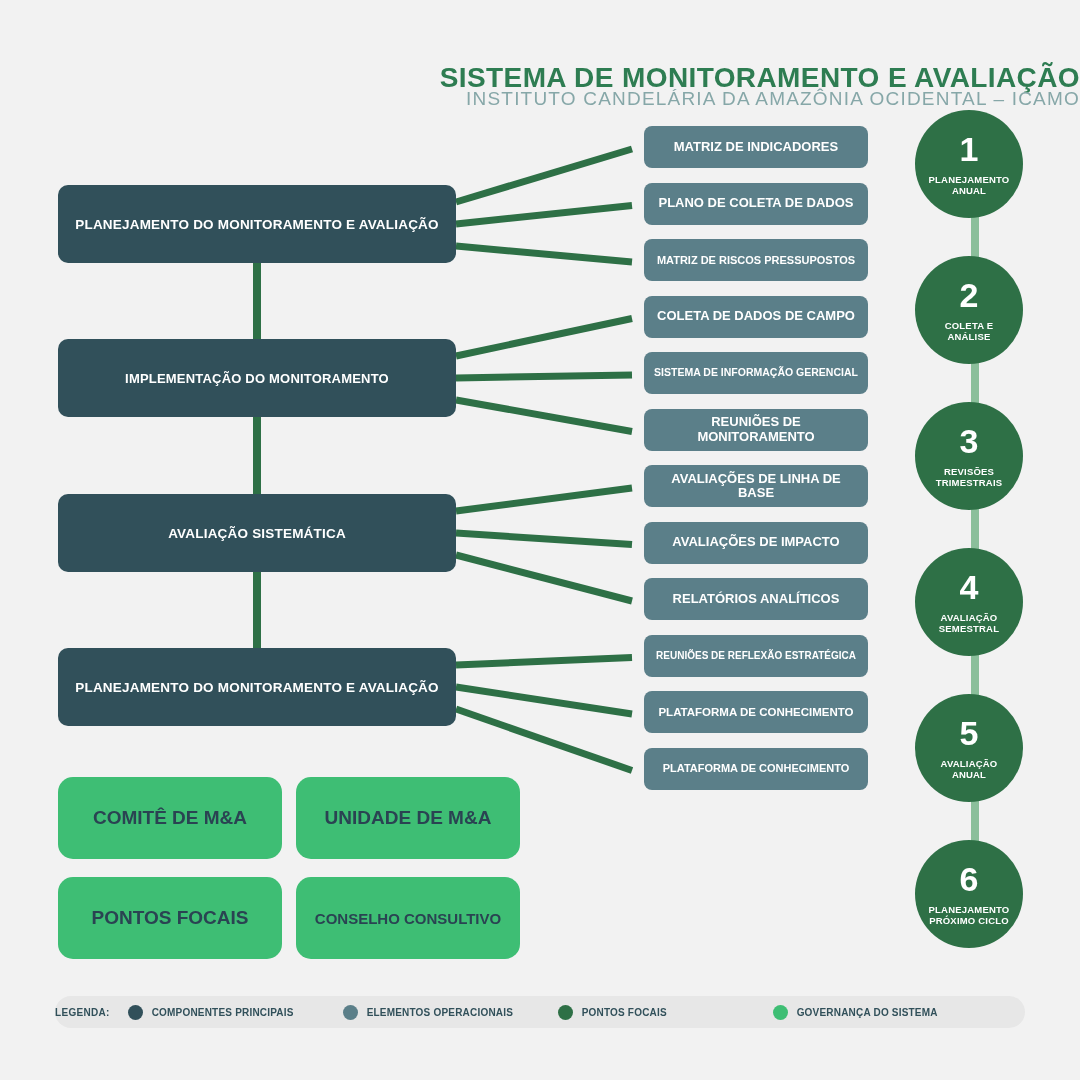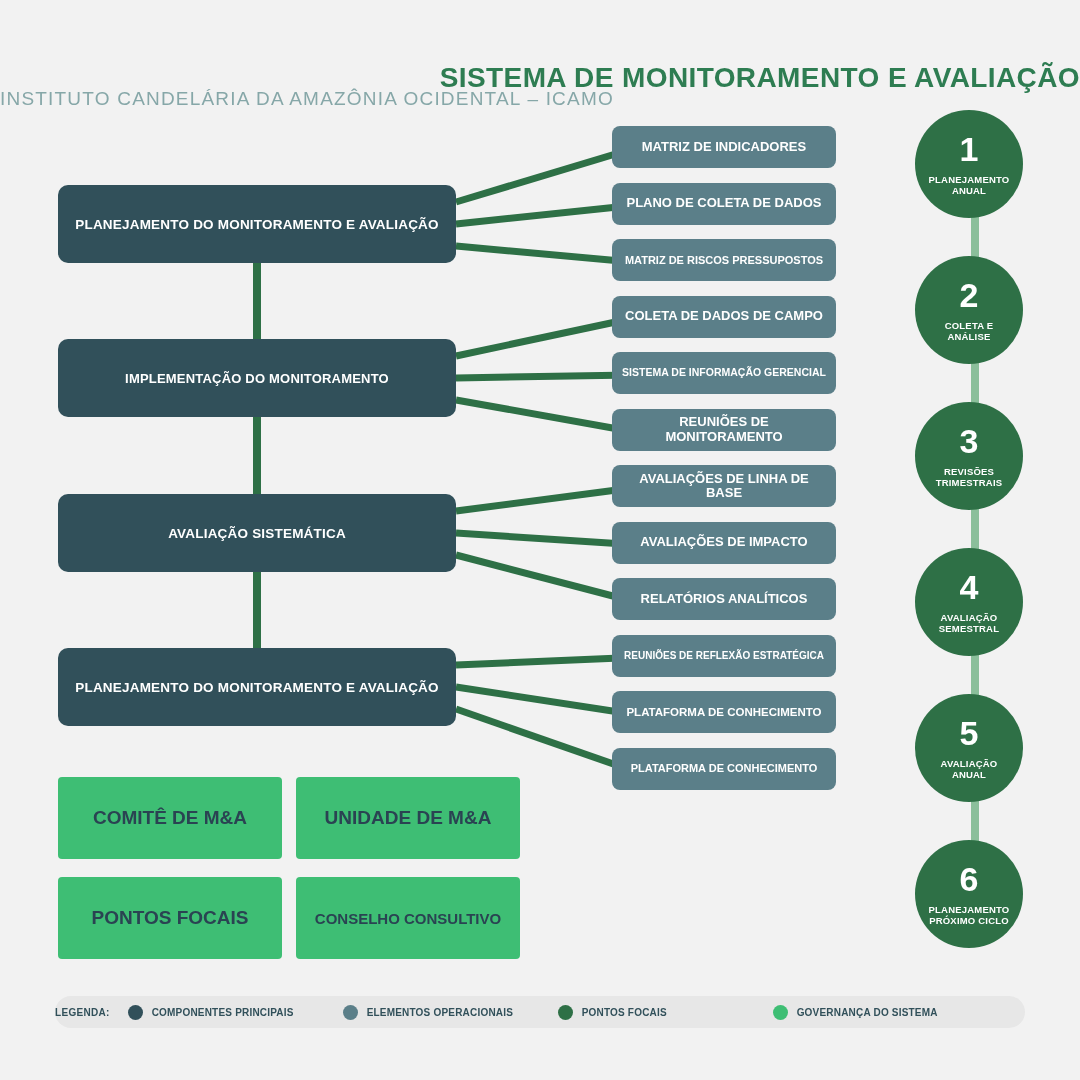--- a/index.html
+++ b/index.html
@@ -12,21 +12,21 @@
   }
   #stage{position:absolute;left:0;top:0;width:1080px;height:1080px;}
 
   
   .title{
     position:absolute;left:0;top:62px;width:1080px;text-align:right;
     font-size:28px;font-weight:bold;letter-spacing:.4px;
     color:#2E7D52;
   }
   .subtitle{
-    position:absolute;left:0;top:88px;width:1080px;text-align:left;
+    position:absolute;left:0;top:88px;width:1080px;text-align:right;
     font-size:19px;font-weight:normal;letter-spacing:1.2px;
     color:#86A7A8;
   }
 
   
   #wires{position:absolute;left:0;top:0;width:1080px;height:1080px;pointer-events:none;}
 
   
   .mainbox{
     position:absolute;left:58px;width:398px;height:78px;
@@ -35,31 +35,31 @@
     color:#FFFFFF;font-weight:bold;letter-spacing:.2px;
     text-align:center;padding:0 12px;box-sizing:border-box;
   }
   .mainbox.m0{top:185px;font-size:13.5px;}
   .mainbox.m1{top:339px;font-size:13px;}
   .mainbox.m2{top:494px;font-size:13.5px;}
   .mainbox.m3{top:648px;font-size:13.5px;}
 
   
   .opbox{
-    position:absolute;left:612px;width:224px;height:42px;
+    position:absolute;left:644px;width:224px;height:42px;
     background:#5B7F89;border-radius:8px;
     display:flex;align-items:center;justify-content:center;
     color:#FFFFFF;font-weight:bold;text-align:center;
     padding:0 8px;box-sizing:border-box;line-height:1.1;
   }
 
   
   .govbox{
     position:absolute;width:224px;height:82px;
-    background:#3EBE74;border-radius:4px;
+    background:#3EBE74;border-radius:15px;
     display:flex;align-items:center;justify-content:center;
     color:#2A4352;font-weight:bold;text-align:center;
     padding:0 10px;box-sizing:border-box;
   }
 
   
   #timeline{position:absolute;left:905px;top:110px;width:140px;height:870px;}
   .tl-rail{
     position:absolute;left:66px;top:60px;width:8px;height:740px;
     background:#8BBF9B;border-radius:4px;

